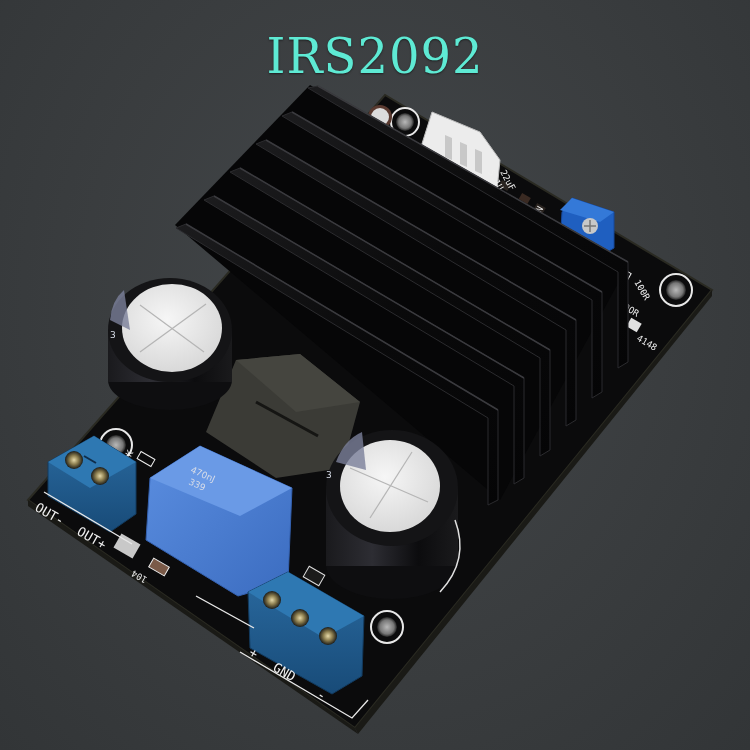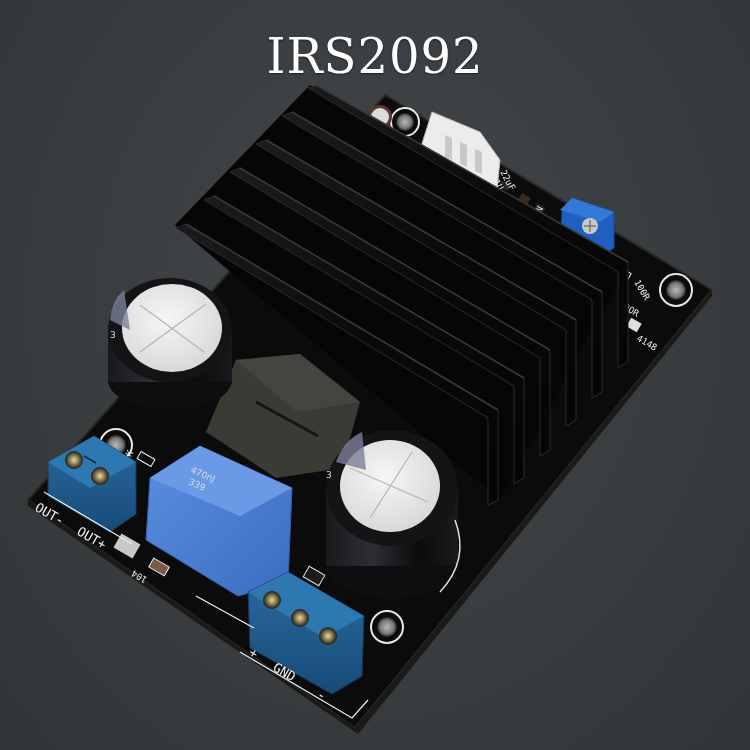--- a/index.html
+++ b/index.html
@@ -20,21 +20,21 @@
       background: radial-gradient(ellipse at 50% 40%, #43474a 0%, #3a3d3f 55%, #323537 100%);
     }
     .title {
       position: absolute;
       left: 0;
       top: 28px;
       width: 750px;
       text-align: center;
       font-family: "DejaVu Serif", "Liberation Serif", serif;
       font-size: 48px;
-      color: #ffffff;
+      color: #5eead4;
       letter-spacing: 1px;
       text-shadow: 0 1px 2px rgba(0,0,0,0.5);
     }
     svg.scene {
       position: absolute;
       left: 0;
       top: 0;
       width: 750px;
       height: 750px;
     }

